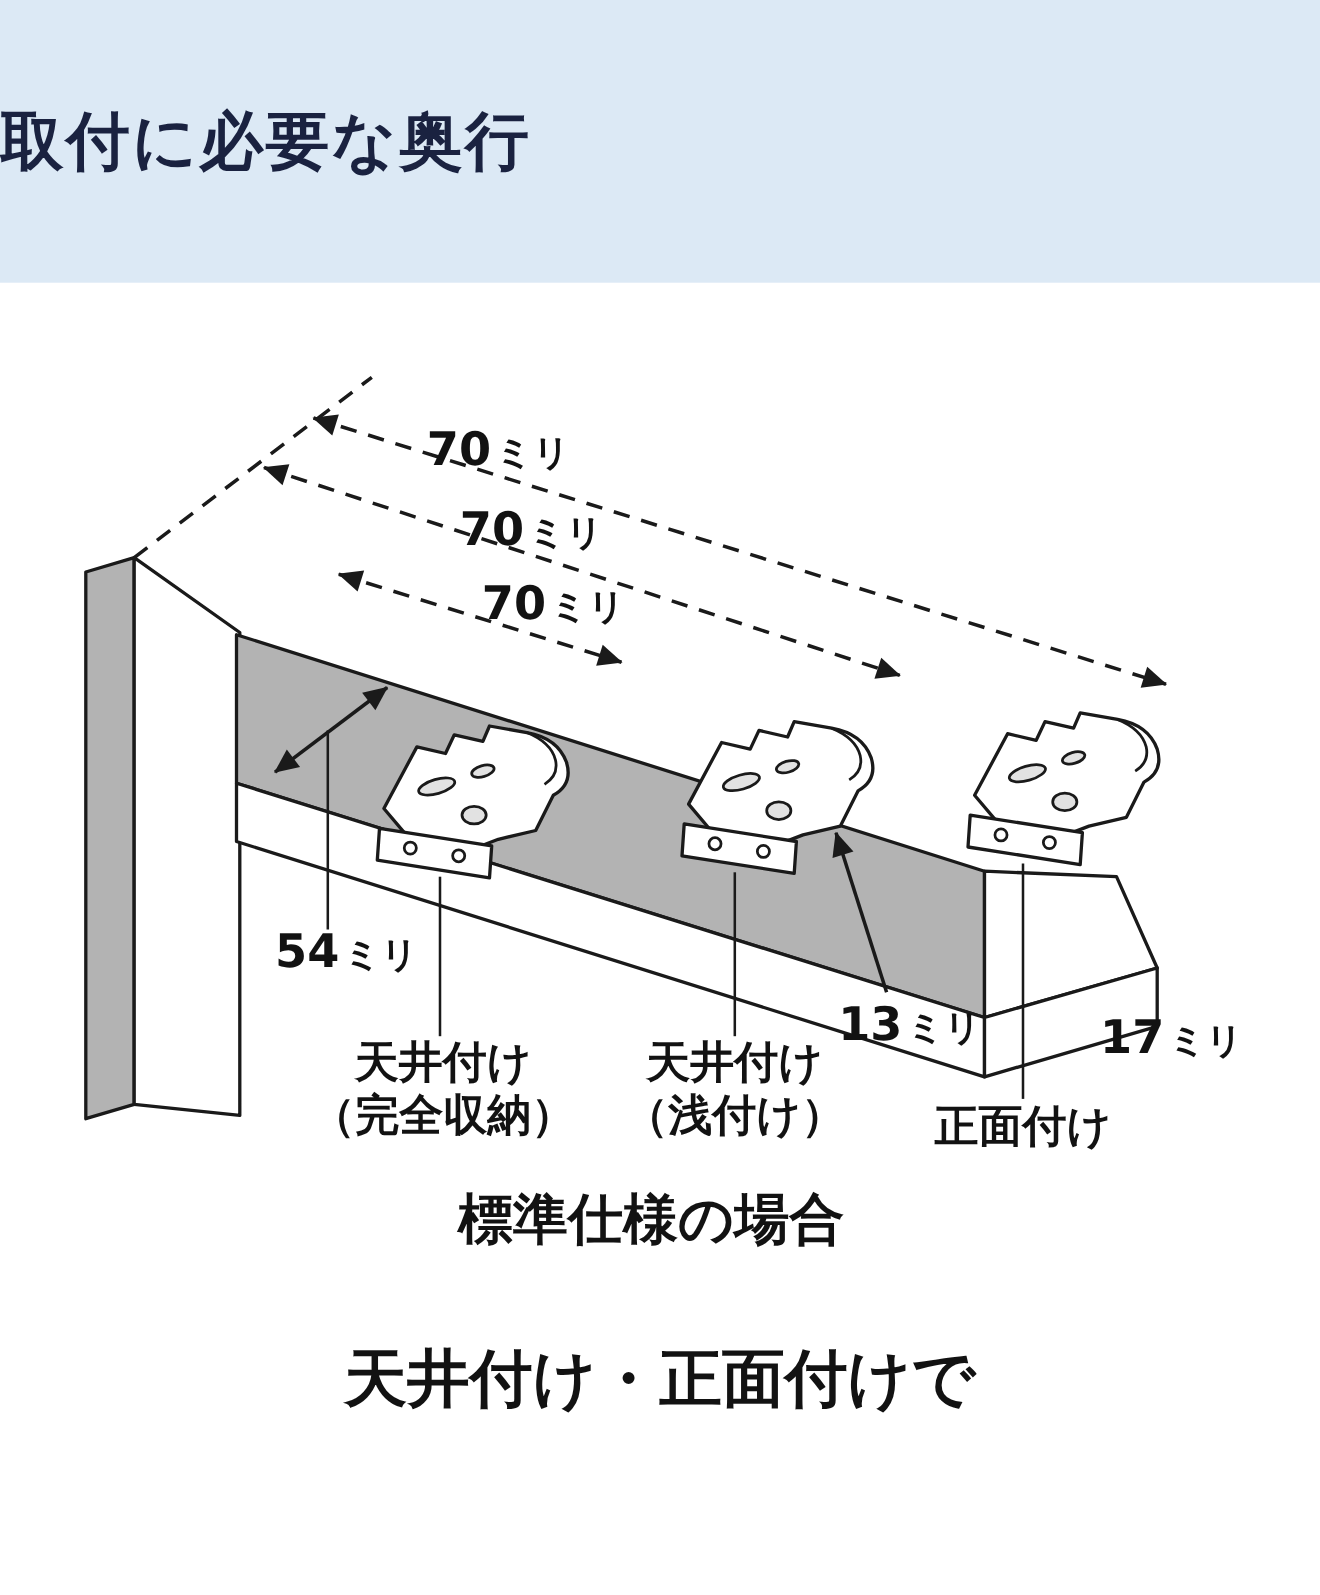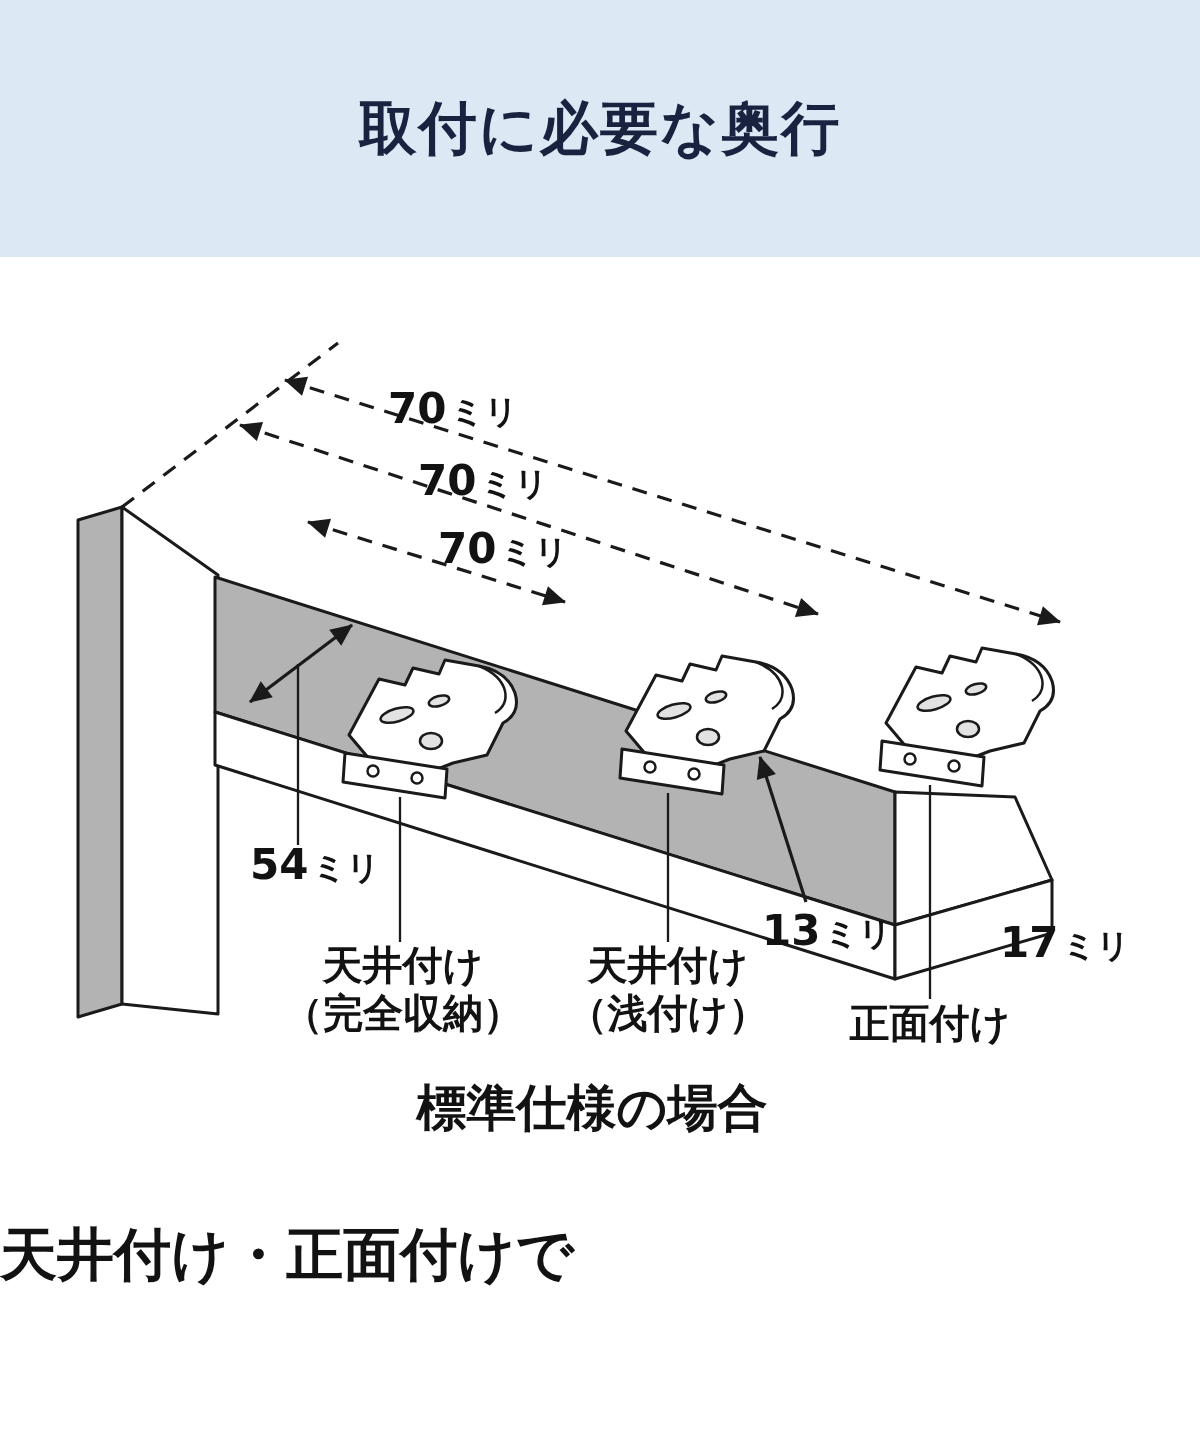--- a/index.html
+++ b/index.html
@@ -1,22 +1,22 @@
 <!DOCTYPE html>
 <html><head>
 <meta charset="utf-8">
 <style>
   *{margin:0;padding:0;box-sizing:border-box}
   html,body{background:#ffffff}
   body{font-family:"DejaVu Sans","Liberation Sans",sans-serif}
   .page{width:1200px;height:1450px;background:#ffffff;position:relative;overflow:hidden}
-  .header-band{height:257px;background:#dce9f5;display:flex;align-items:center;justify-content:center}
+  .header-band{height:257px;background:#dce9f5;display:flex;align-items:center;}
   .page-title{font-size:58px;font-weight:800;color:#1a2240;letter-spacing:2px}
   .diagram-svg{display:block}
-  .footer-note{margin-top:48px;text-align:left;font-weight:800;color:#121212;font-size:57px;line-height:1.55}
+  .footer-note{margin-top:48px;text-align:center;font-weight:800;color:#121212;font-size:57px;line-height:1.55}
   svg text{font-family:"DejaVu Sans","Liberation Sans",sans-serif;font-weight:bold;fill:#121212}
   .outline{fill:#ffffff;stroke:#1a1a1a;stroke-width:3;stroke-linejoin:round}
   .grayface{fill:#b3b3b3;stroke:#1a1a1a;stroke-width:3;stroke-linejoin:round}
   .detail{fill:none;stroke:#1a1a1a;stroke-width:2.5}
   .hole{fill:#e2e2e2;stroke:#1a1a1a;stroke-width:2.5}
   .screw{fill:#ffffff;stroke:#1a1a1a;stroke-width:2.5}
   .dashline{stroke:#1a1a1a;stroke-width:3.2;fill:none;stroke-dasharray:15 11}
   .solidarrow{stroke:#1a1a1a;stroke-width:3.2;fill:none}
   .leader{stroke:#1a1a1a;stroke-width:2.3}
   .num{font-size:42px}

